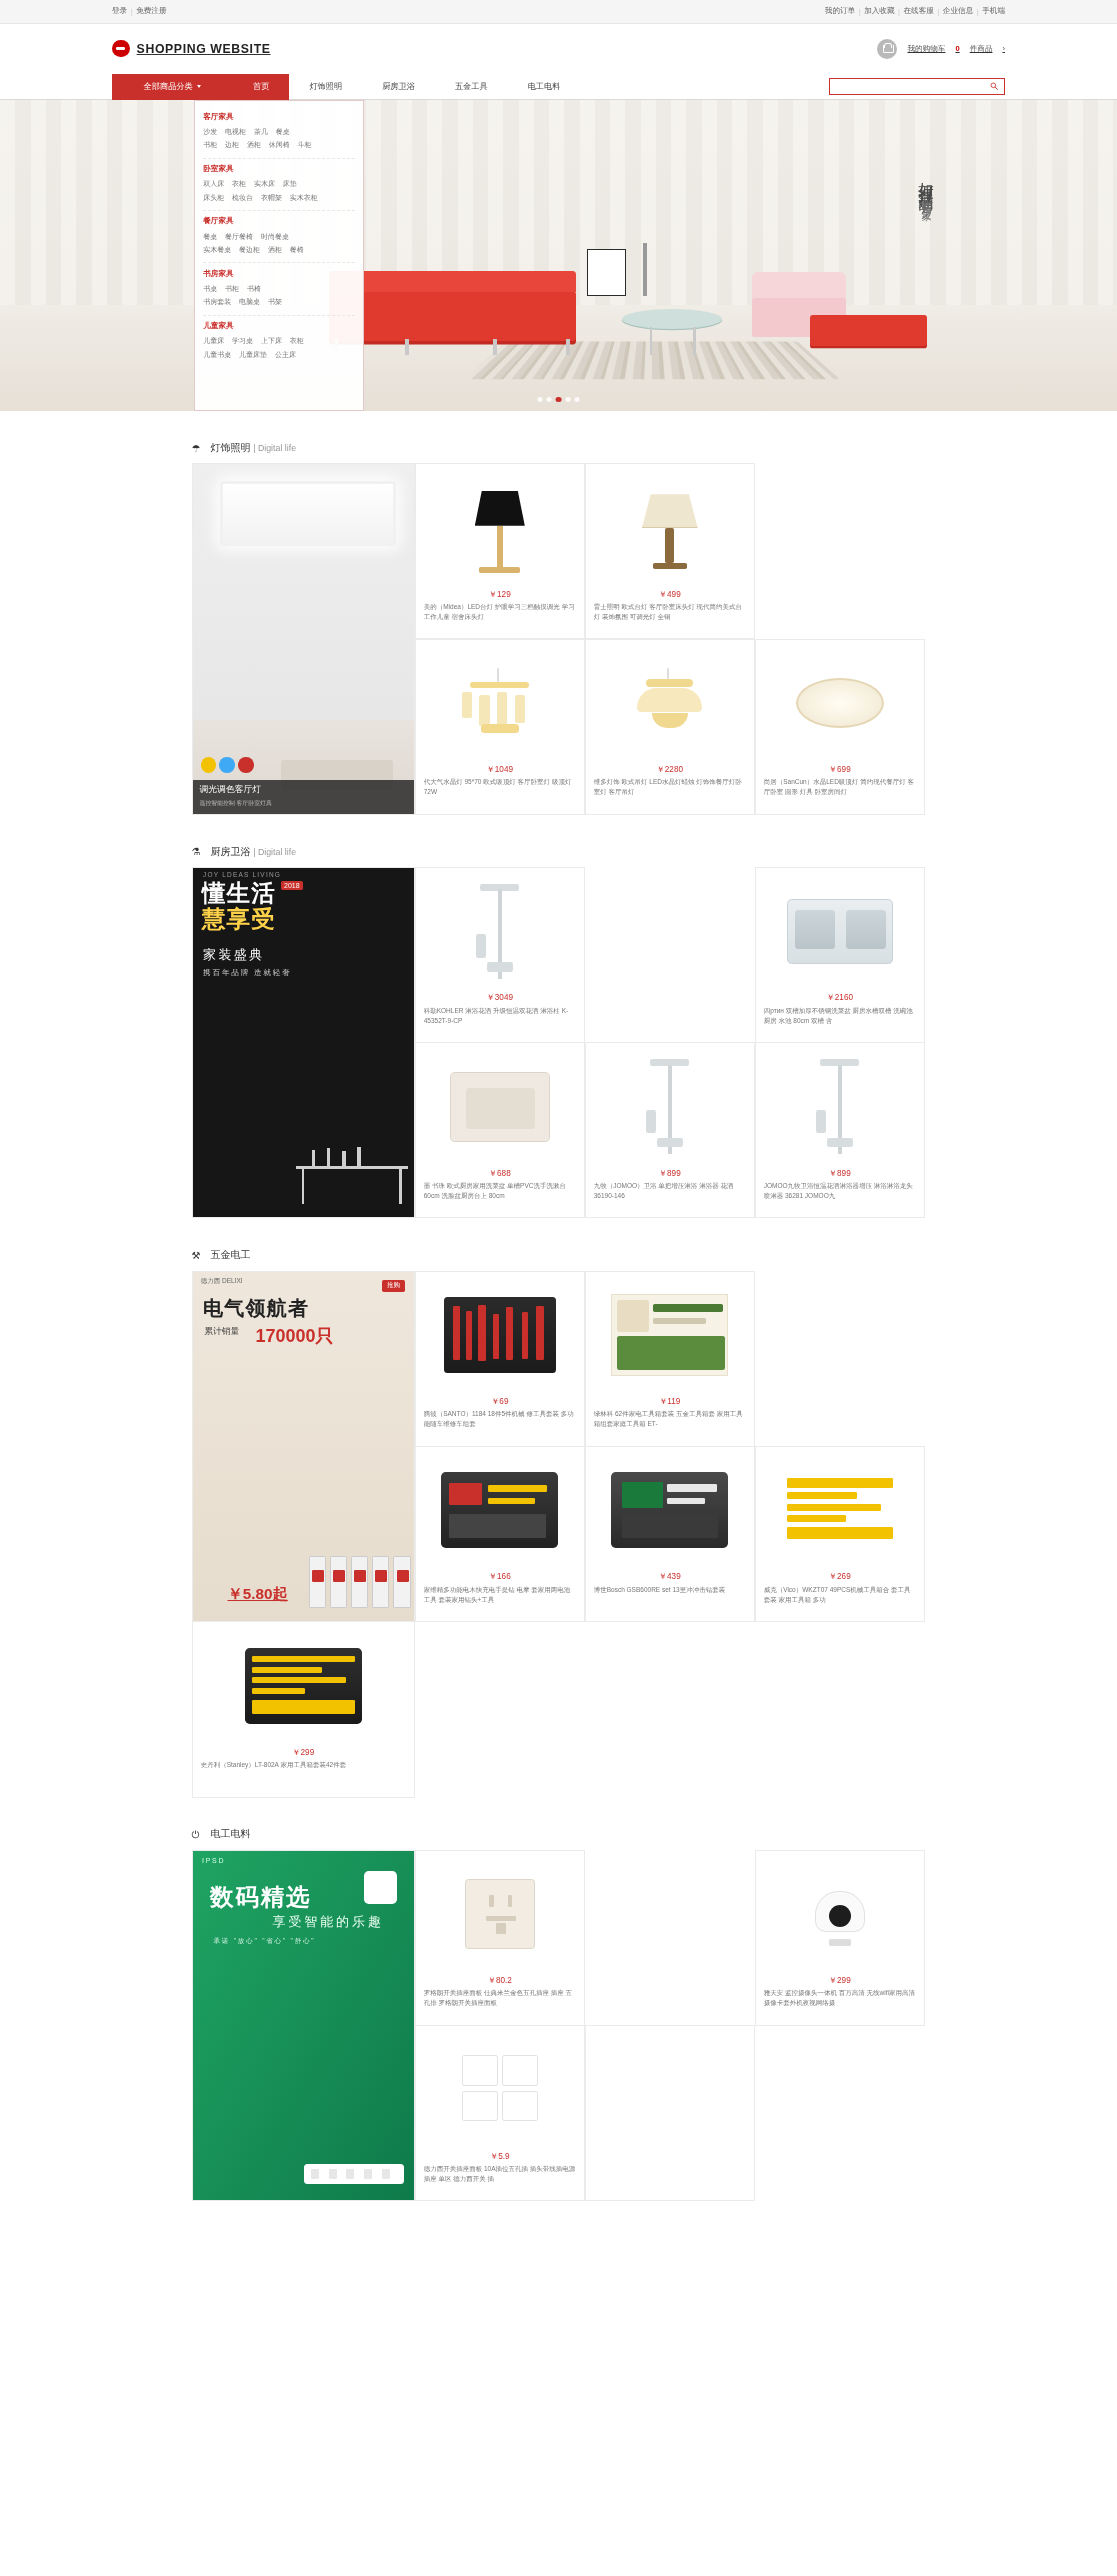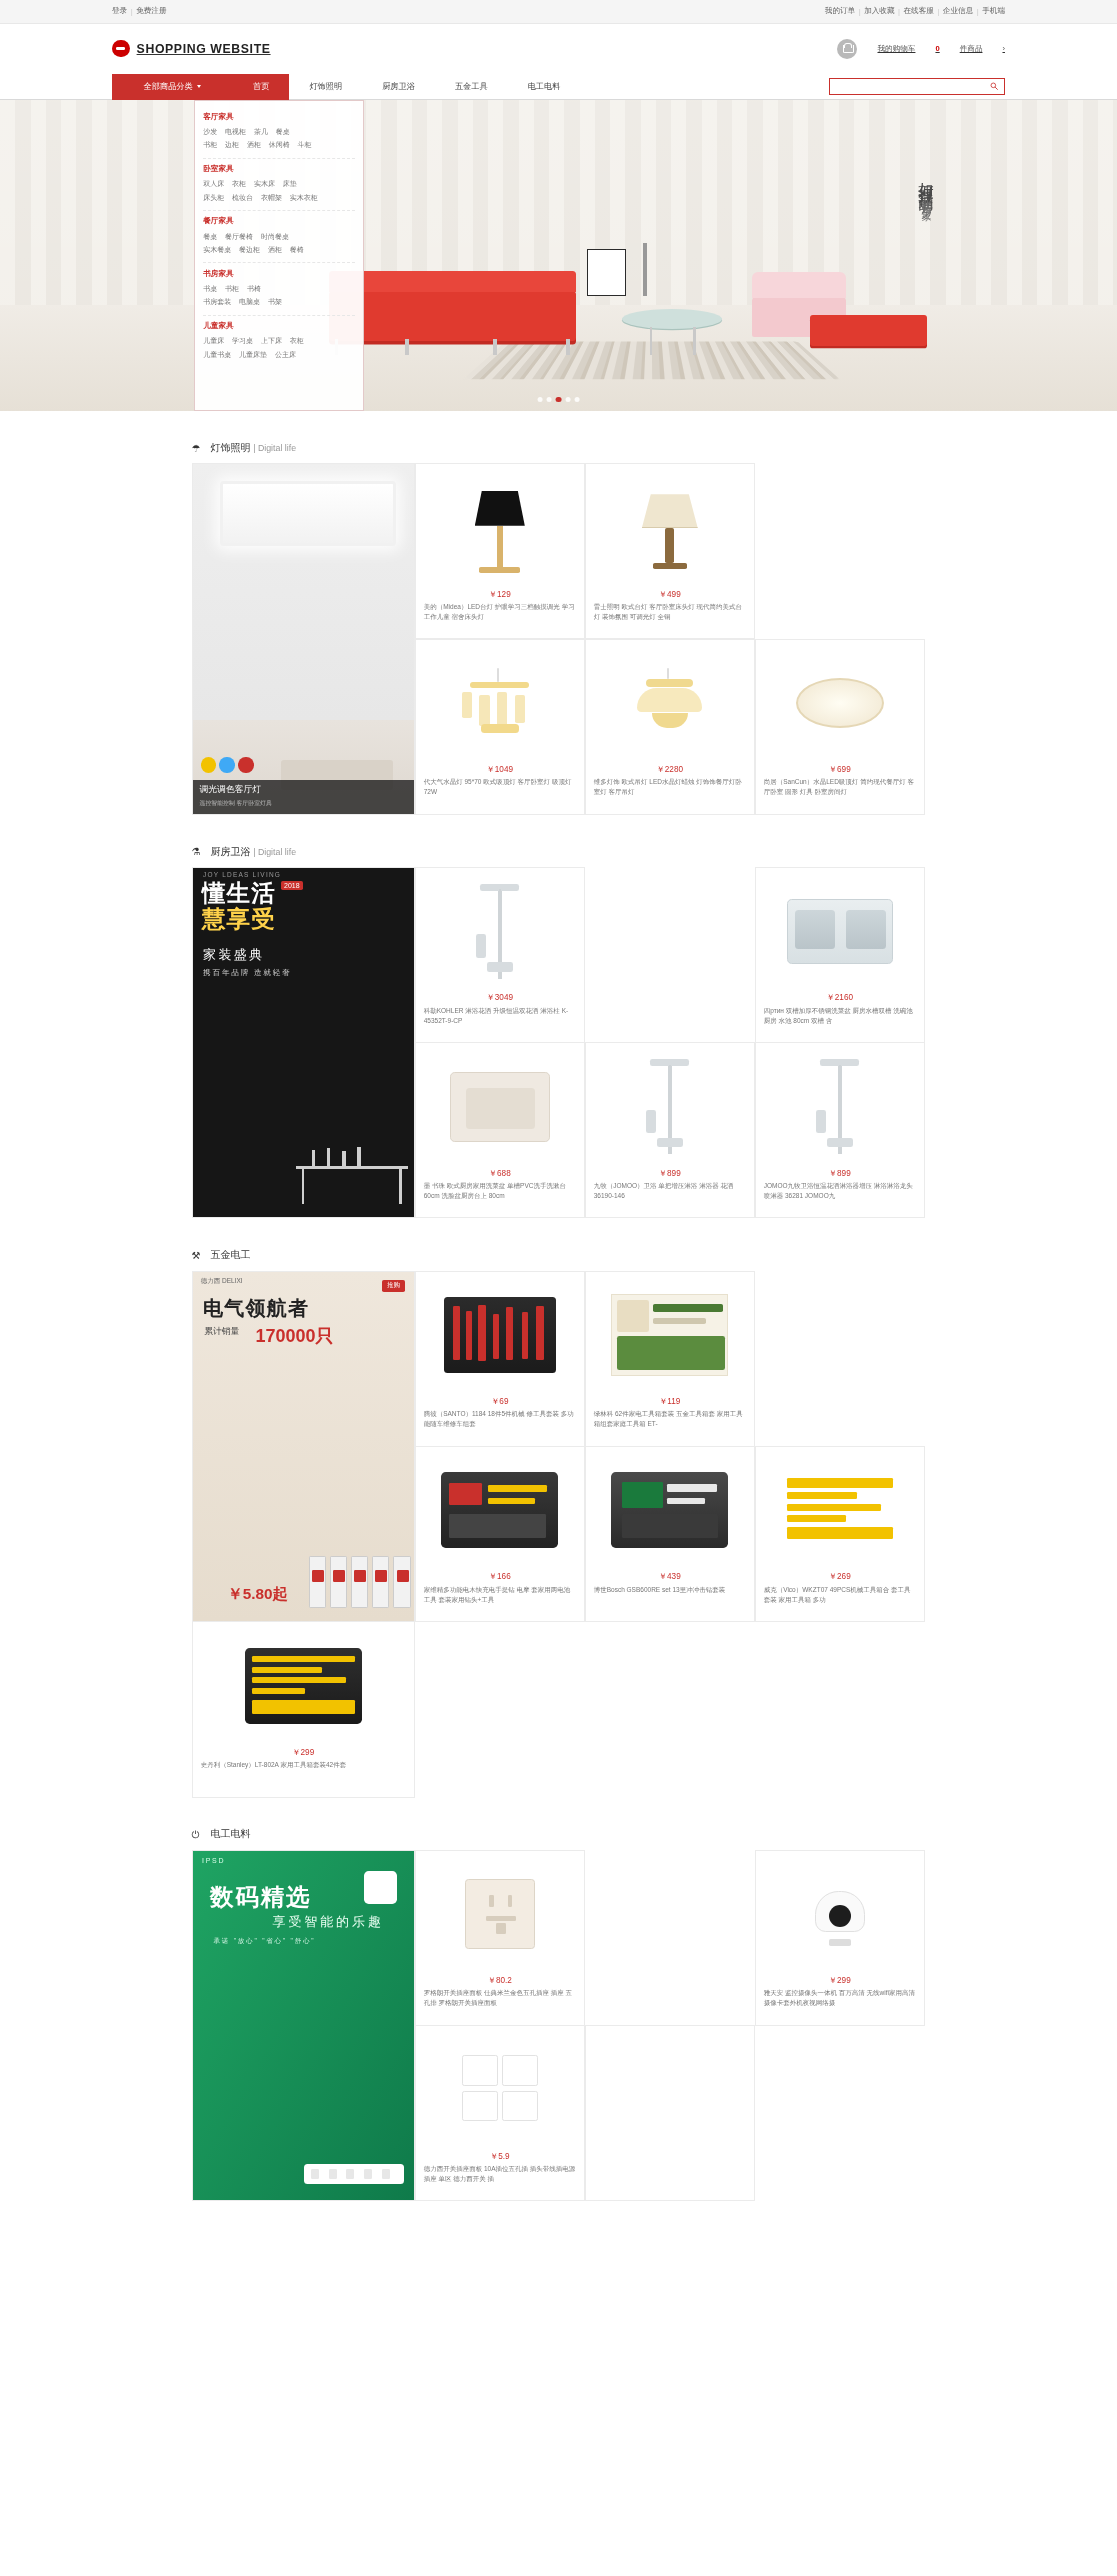--- a/index.html
+++ b/index.html
@@ -27,21 +27,21 @@
   .header-inner { width: 893px; margin: 0 auto; height: 50px; display:flex; align-items:center; justify-content: space-between; text-decoration: underline; }
   .logo { display:flex; align-items:center; gap: 7px; }
   .logo-mark {
     width: 17.6px; height: 17.6px; border-radius: 50%; background: #c00;
     position: relative;
   }
   .logo-mark::after{
     content:""; position:absolute; left:4.1px; top:7px; width:9.4px; height:3.5px; background:#fff; border-radius:1.2px;
   }
   .logo-text { font-size: 12.3px; font-weight: bold; letter-spacing: 0.6px; color: #222; }
-  .cart-area { display:flex; align-items:center; gap:20px; font-size: 7.6px; color:#555; }
+  .cart-area { display:flex; align-items:center; gap:10px; font-size: 7.6px; color:#555; }
   .cart-ico {
     width: 20px; height:20px; border-radius:50%; background:#b9b9b9; position:relative;
   }
   .cart-ico::before{
     content:""; position:absolute; left:5.3px; top:6.5px; width:8.8px; height:6.5px;
     border:1.2px solid #fff; border-top:none; border-radius:0 0 1.8px 1.8px;
   }
   .cart-ico::after{
     content:""; position:absolute; left:7px; top:4.1px; width:5.3px; height:4.1px;
     border:1.2px solid #fff; border-bottom:none; border-radius:2.9px 2.9px 0 0;
@@ -152,21 +152,21 @@
   .kb-sub2 { position:absolute; left: 10.6px; top: 100px; font-size: 7.6px; color:#cfcfcf; letter-spacing: 1.8px;}
   .kb-topline { position:absolute; left: 10.6px; top: 3.5px; font-size: 6.5px; color:#9a9a9a; letter-spacing:1.2px;}
   .kb-rack { position:absolute; right: 5.9px; bottom: 7px; width: 112px; height: 65px; }
   .kb-rack i { position:absolute; background: #cfcfcf; }
 
   
   .hb { height:100%; background: linear-gradient(#efe7dc,#e6dccd); position:relative; }
   .hb-title { position:absolute; left: 10.6px; top: 23.5px; font-size: 20px; font-weight:bold; color:#222; letter-spacing:1.2px;}
   .hb-sub { position:absolute; left: 11.7px; top: 54px; font-size: 8.8px; color:#444; }
   .hb-num { position:absolute; left: 63px; top: 52px; font-size: 18px; color:#c9302c; font-weight:bold;}
-  .hb-price { position:absolute; left: 35px; bottom: 16.4px; font-size: 15.3px; color:#c9302c; font-weight:bold;}
+  .hb-price { position:absolute; left: 35px; bottom: 16.4px; font-size: 15.3px; color:#c9302c; font-weight:bold;text-decoration:underline;}
   .hb-brand { position:absolute; left: 8.2px; top: 5.9px; font-size: 6.5px; color:#666; }
   .hb-tag { position:absolute; right: 9.4px; top: 8.2px; background:#c9302c; color:#fff; font-size:6.5px; padding:1.8px 4.7px; border-radius:1.8px;}
   .breaker { position:absolute; bottom: 13px; width: 17.6px; height: 52px; background:#f2f2f2; border:0.6px solid #ccc; border-radius:1.2px;}
   .breaker::after{content:"";position:absolute;left:2.9px;top:13px;width:11.7px;height:11.7px;background:#c9302c;border-radius:1.2px;}
 
   
   .eb { height:100%; background: linear-gradient(120deg,#1fa463,#0f7a4a); position:relative; color:#fff; }
   .eb-top { position:absolute; left: 9.4px; top: 5.9px; font-size: 7px; color:#d7ffe9; letter-spacing: 1.8px;}
   .eb-t1 { position:absolute; left: 17.6px; top: 30.5px; font-size: 23.5px; font-weight:bold; letter-spacing: 1.8px; }
   .eb-t2 { position:absolute; left: 36px; top: 62px; font-size: 13px; letter-spacing: 2.9px; color:#eafff3;margin-left:44px;}

